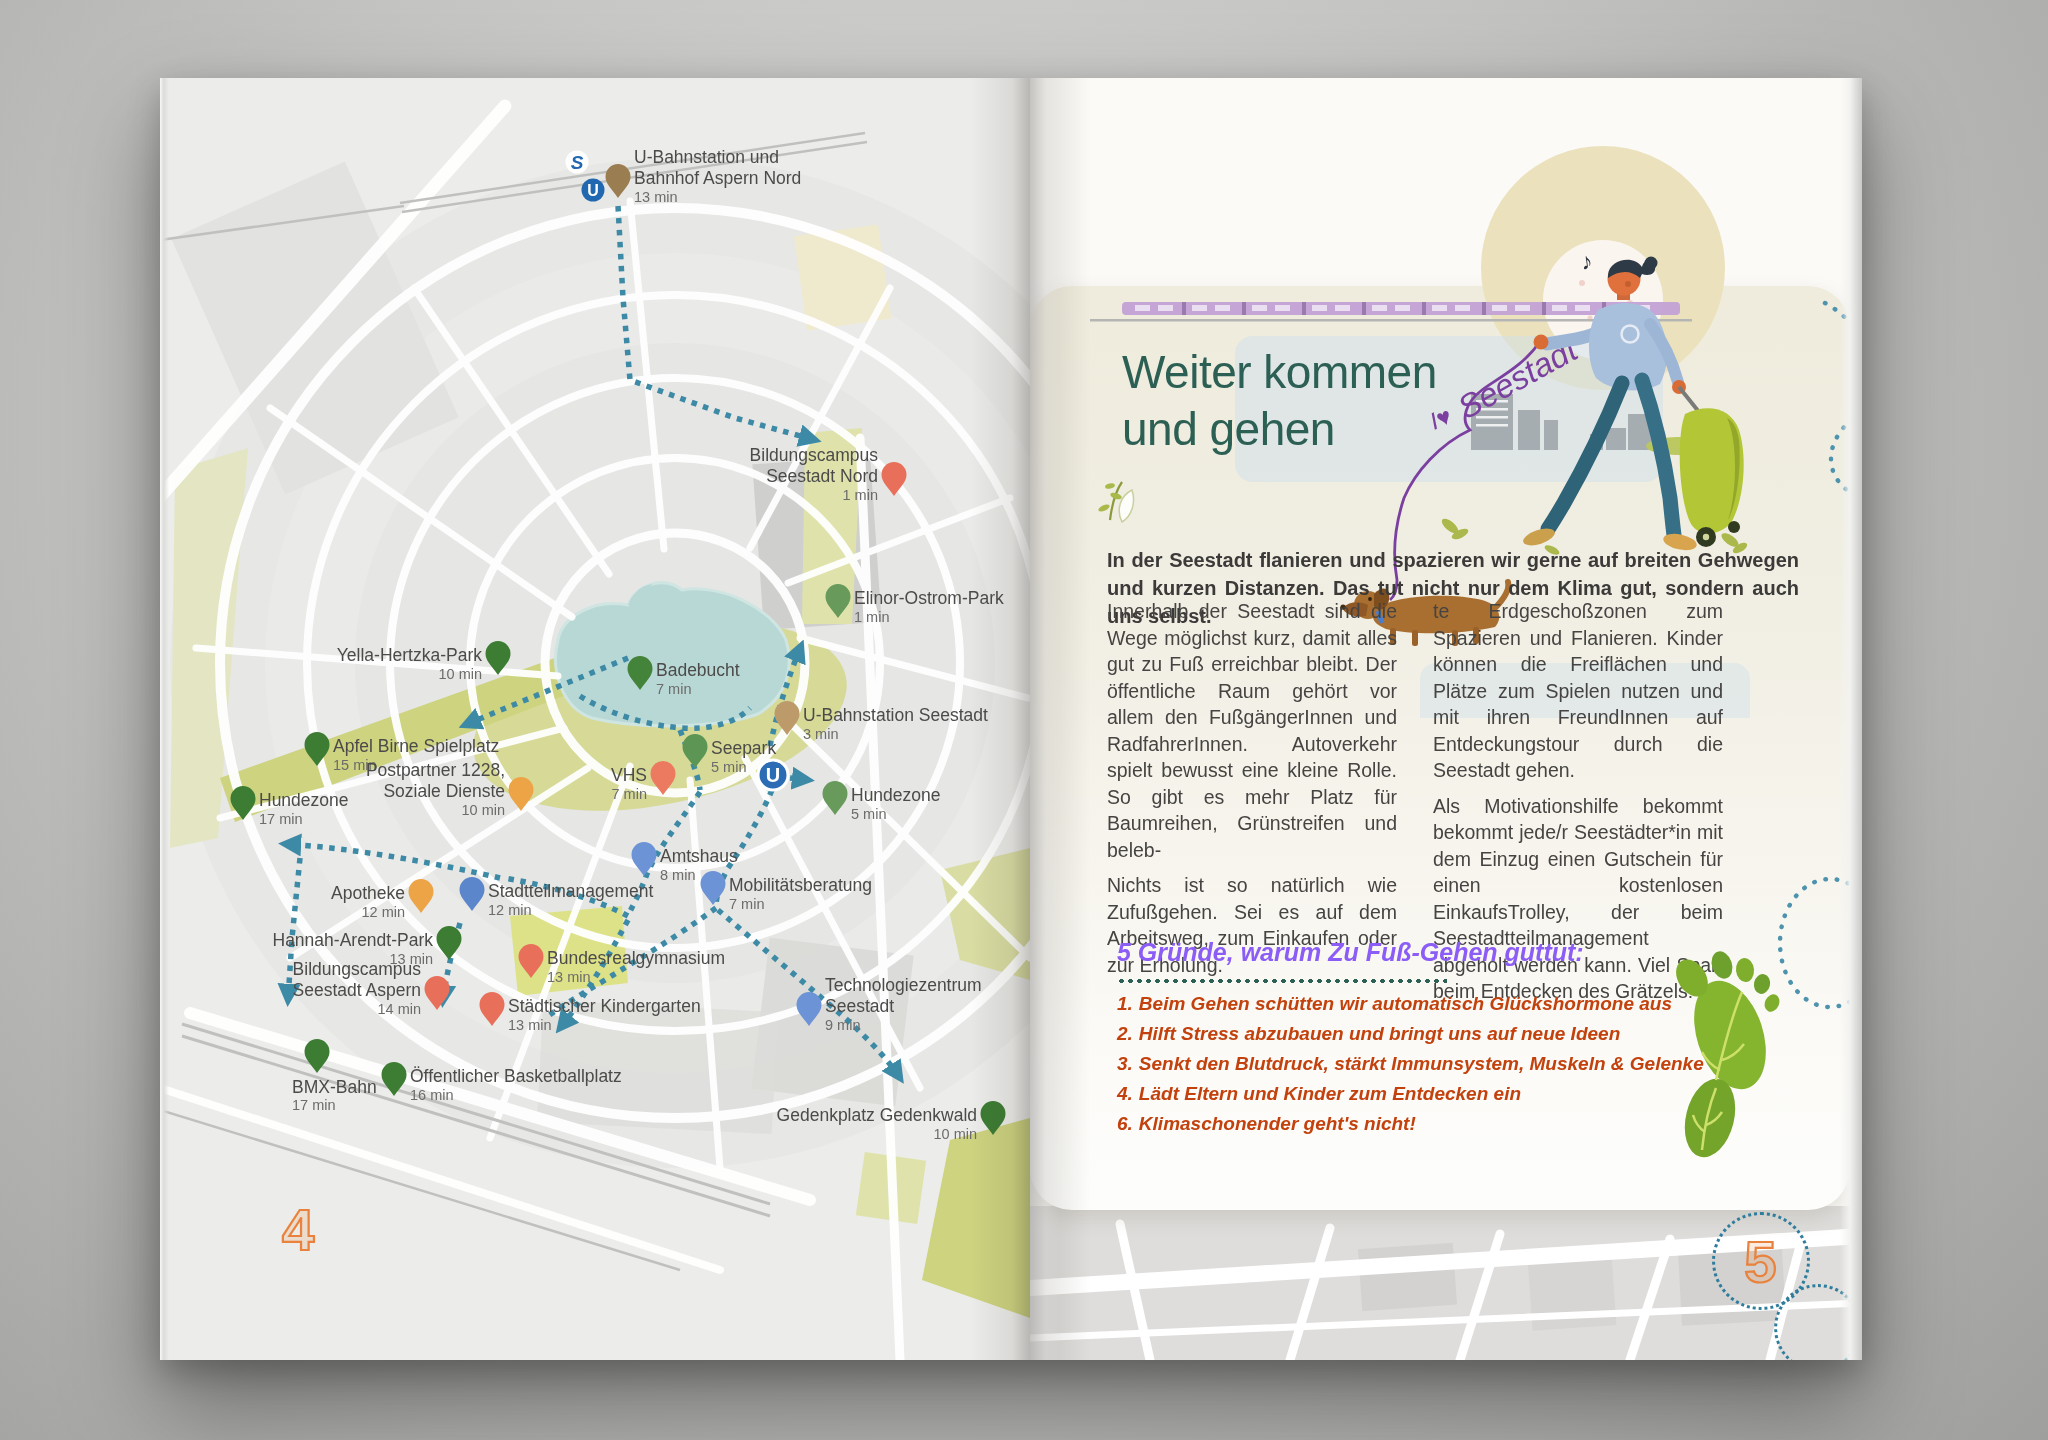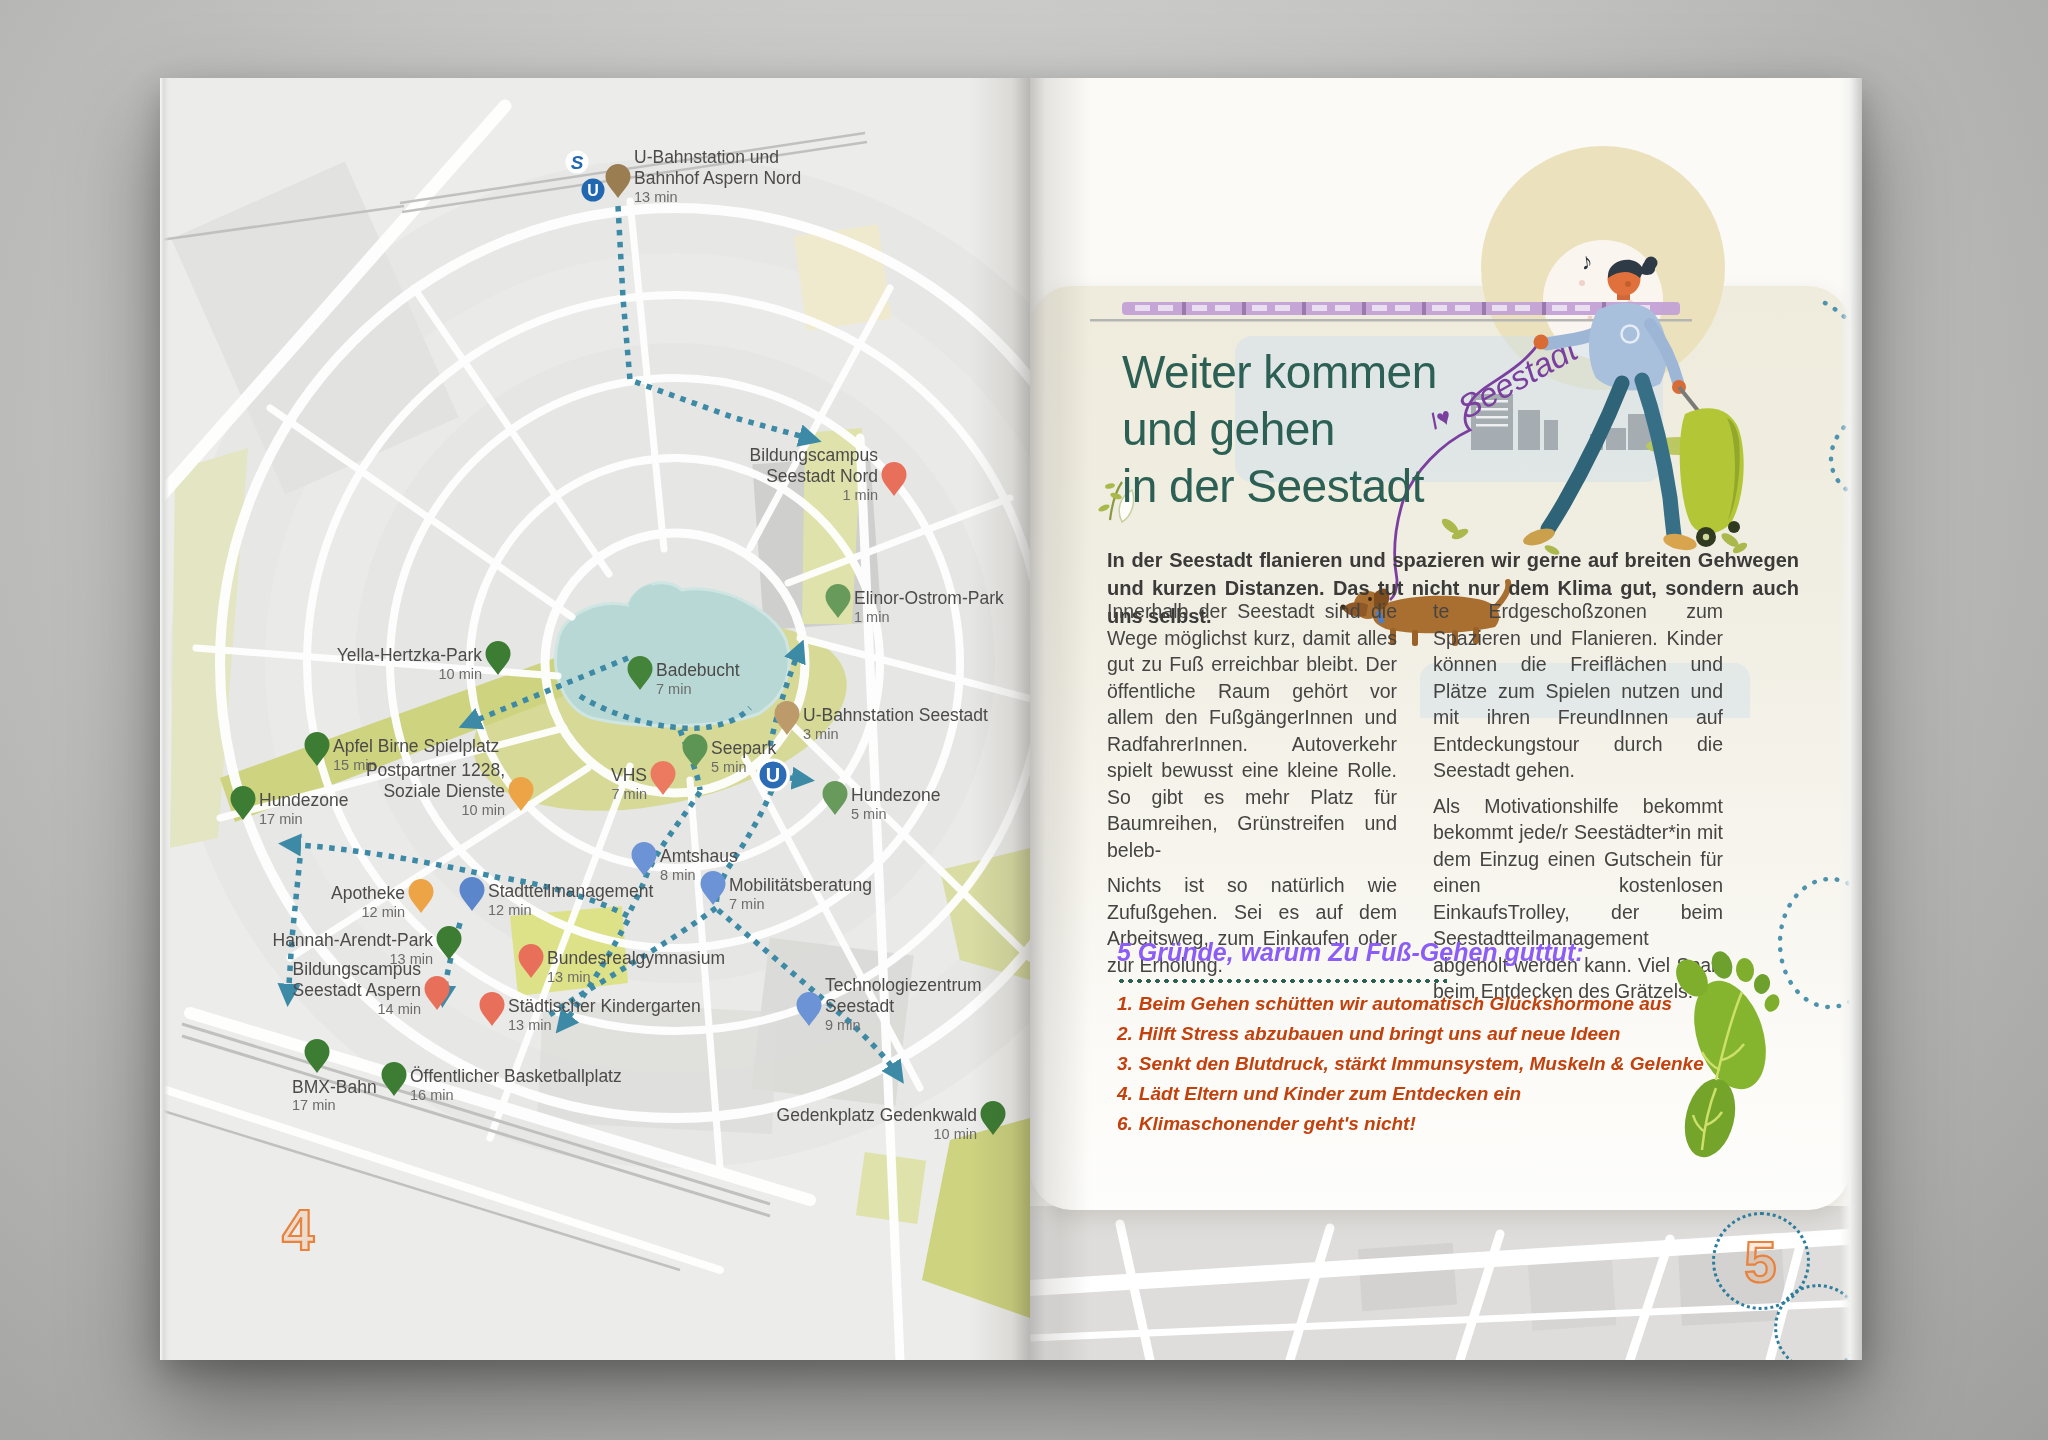--- a/index.html
+++ b/index.html
@@ -453,21 +453,20 @@
       </g>
     </svg>
 
     <svg style="position:absolute;left:730px;top:780px;width:110px;height:170px;z-index:5;" viewBox="0 0 110 170">
       <ellipse cx="70" cy="85" rx="50" ry="64" stroke="#4e93ae" stroke-width="4.5" stroke-dasharray="0.5 11" stroke-linecap="round" fill="none"></ellipse>
     </svg>
 
     <div class="rp-title">
       <div>Weiter kommen</div>
       <div>und gehen</div>
-      <div>in der Seestadt</div>
     </div>
 
     <p class="rp-intro">In der Seestadt flanieren und spazieren wir gerne auf breiten Gehwegen und kurzen Distanzen. Das tut nicht nur dem Klima gut, sondern auch uns selbst.</p>
 
     <div class="rp-cols">
       <div class="rp-col">
         <p>Innerhalb der Seestadt sind die Wege möglichst kurz, damit alles gut zu Fuß erreichbar bleibt. Der öffentliche Raum gehört vor allem den FußgängerInnen und RadfahrerInnen. Autoverkehr spielt bewusst eine kleine Rolle. So gibt es mehr Platz für Baumreihen, Grünstreifen und beleb-</p>
         <p>Nichts ist so natürlich wie Zufußgehen. Sei es auf dem Arbeitsweg, zum Einkaufen oder zur Erholung.</p>
       </div>
       <div class="rp-col">

